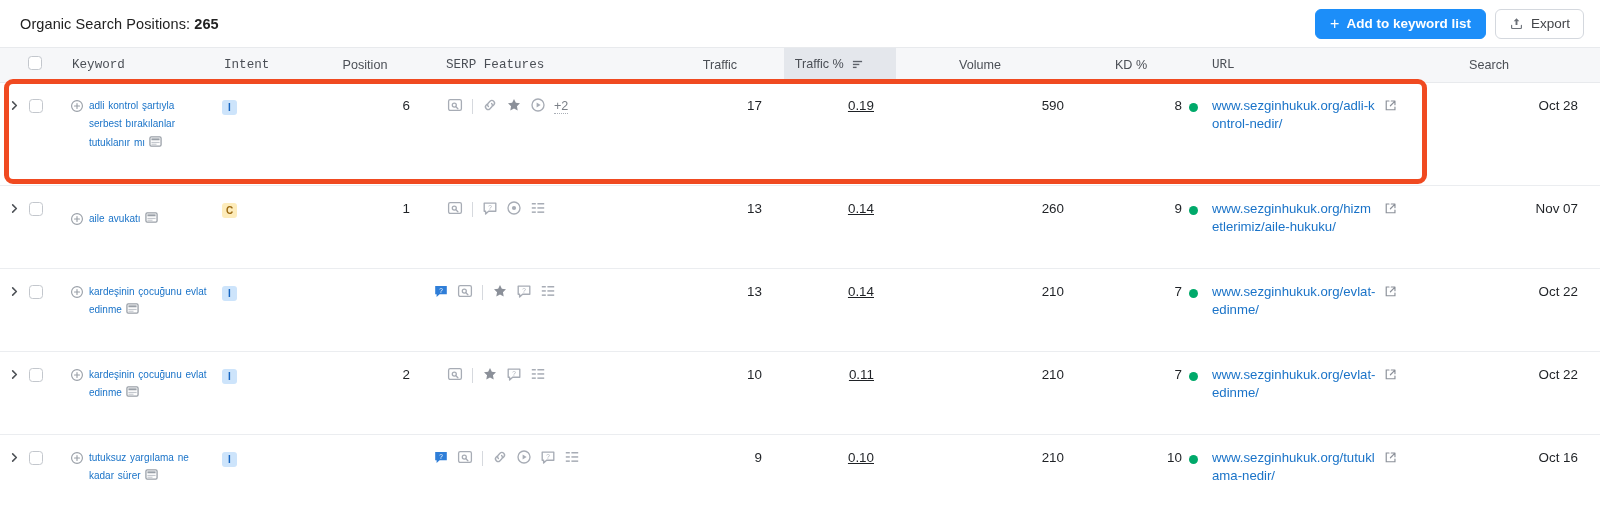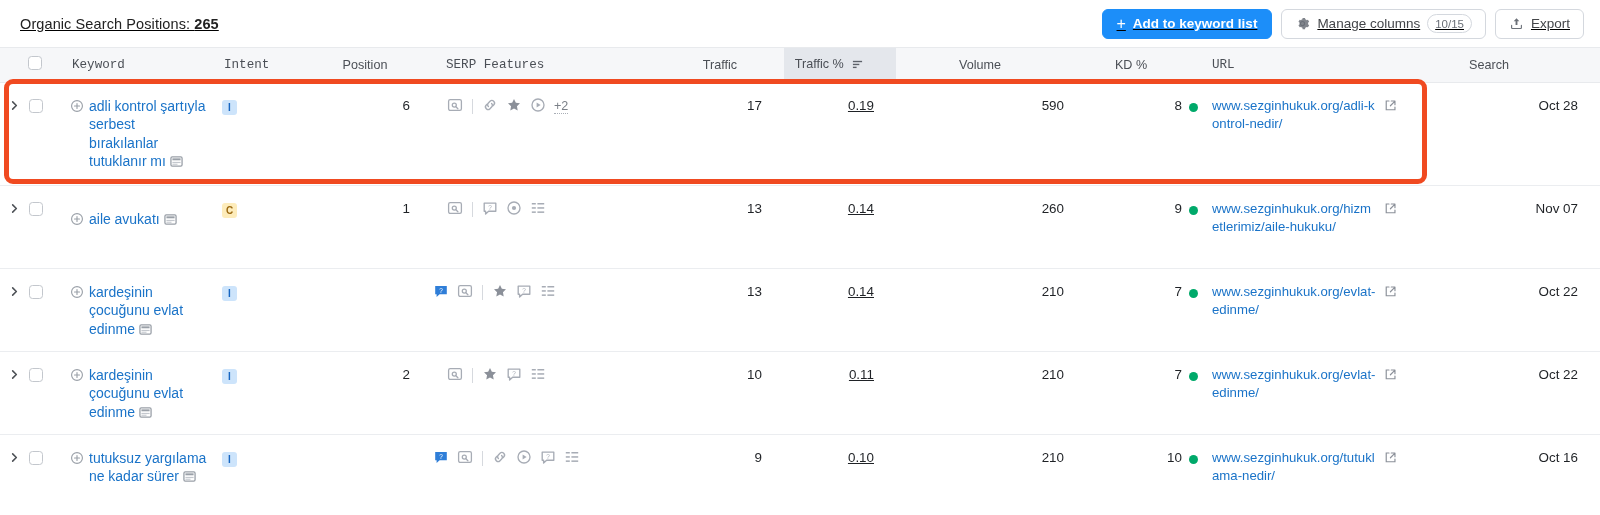--- a/index.html
+++ b/index.html
@@ -17,21 +17,20 @@
     overflow: hidden;
   }
 
   
   .topbar {
     position: relative;
     height: 48px;
     border-bottom: 1px solid #e8eaed;
     display: flex; align-items: center;
     padding: 0 16px 0 20px;
-    text-decoration: underline;
   }
   .title {
     font-size: 14.5px; color: #222; letter-spacing: .1px;
     white-space: nowrap;
   }
   .title b { font-weight: 700; }
   .topbar-actions {
     margin-left: auto;
     display: flex; align-items: center; gap: 9px;
   }
@@ -82,21 +81,21 @@
 
   .cb {
     width: 14px; height: 14px; border: 1.4px solid #c3c7cd;
     border-radius: 3.5px; background: #fff; display: inline-block;
     cursor: pointer;
   }
   .chev { color: #4d5156; font-size: 13px; cursor: pointer; line-height: 1; }
 
   .kwcell { display: flex; align-items: flex-start; gap: 0; }
   .kw-link {
-    color: #1a73c8; font-size: 14px; line-height: 18.6px;
+    color: #1a73c8; font-size: 10px; line-height: 18.6px;
     text-decoration: none; cursor: pointer; max-width: 120px;
     display: inline;
   }
   .kw-wrap { max-width: 118px; }
   .kw-serp { display: inline-block; vertical-align: -2px; margin-left: 4px; }
 
   .badge {
     display: inline-flex; align-items: center; justify-content: center;
     width: 15px; height: 15px; border-radius: 3px;
     font-size: 10px; font-weight: 700; line-height: 1;
@@ -141,30 +140,20 @@
   <div class="topbar">
     <div class="title"><span>Organic Search Positions: </span><b>265</b></div>
 
     <div class="topbar-actions">
 
       <button class="btn btn-primary">
         <span class="plus">+</span>
         <span>Add to keyword list</span>
       </button>
 
-      <button class="btn">
-        <span class="ico">
-          <svg width="15" height="15" viewBox="0 0 16 16">
-              <path fill="#6b7078" d="M8 5.2a2.8 2.8 0 100 5.6 2.8 2.8 0 000-5.6zm0 4.4a1.6 1.6 0 110-3.2 1.6 1.6 0 010 3.2z"></path>
-              <path fill="#6b7078" d="M14 8c0-.3 0-.6-.1-.9l1.2-.9-1.3-2.3-1.4.5c-.5-.4-1-.7-1.5-.9L10.7 2H8.1l-.2 1.5c-.6.2-1.1.5-1.5.9l-1.4-.5-1.3 2.3 1.2.9c0 .3-.1.6-.1.9s0 .6.1.9l-1.2.9 1.3 2.3 1.4-.5c.5.4 1 .7 1.5.9l.2 1.5h2.6l.2-1.5c.6-.2 1.1-.5 1.5-.9l1.4.5 1.3-2.3-1.2-.9c.1-.3.1-.6.1-.9z" opacity=".85"></path>
-            </svg>
-        </span>
-        <span>Manage columns</span>
-        <span class="pill">10/15</span>
-      </button>
 
       <button class="btn">
         <span class="ico">
           <svg width="15" height="15" viewBox="0 0 16 16">
               <path d="M8 2.5l3 3.2h-2v4h-2v-4h-2L8 2.5z" fill="#6b7078"></path>
               <path d="M2.8 10v2.6c0 .4.3.7.7.7h9c.4 0 .7-.3.7-.7V10" stroke="#6b7078" stroke-width="1.2" fill="none" stroke-linecap="round"></path>
             </svg>
         </span>
         <span>Export</span>
       </button>

